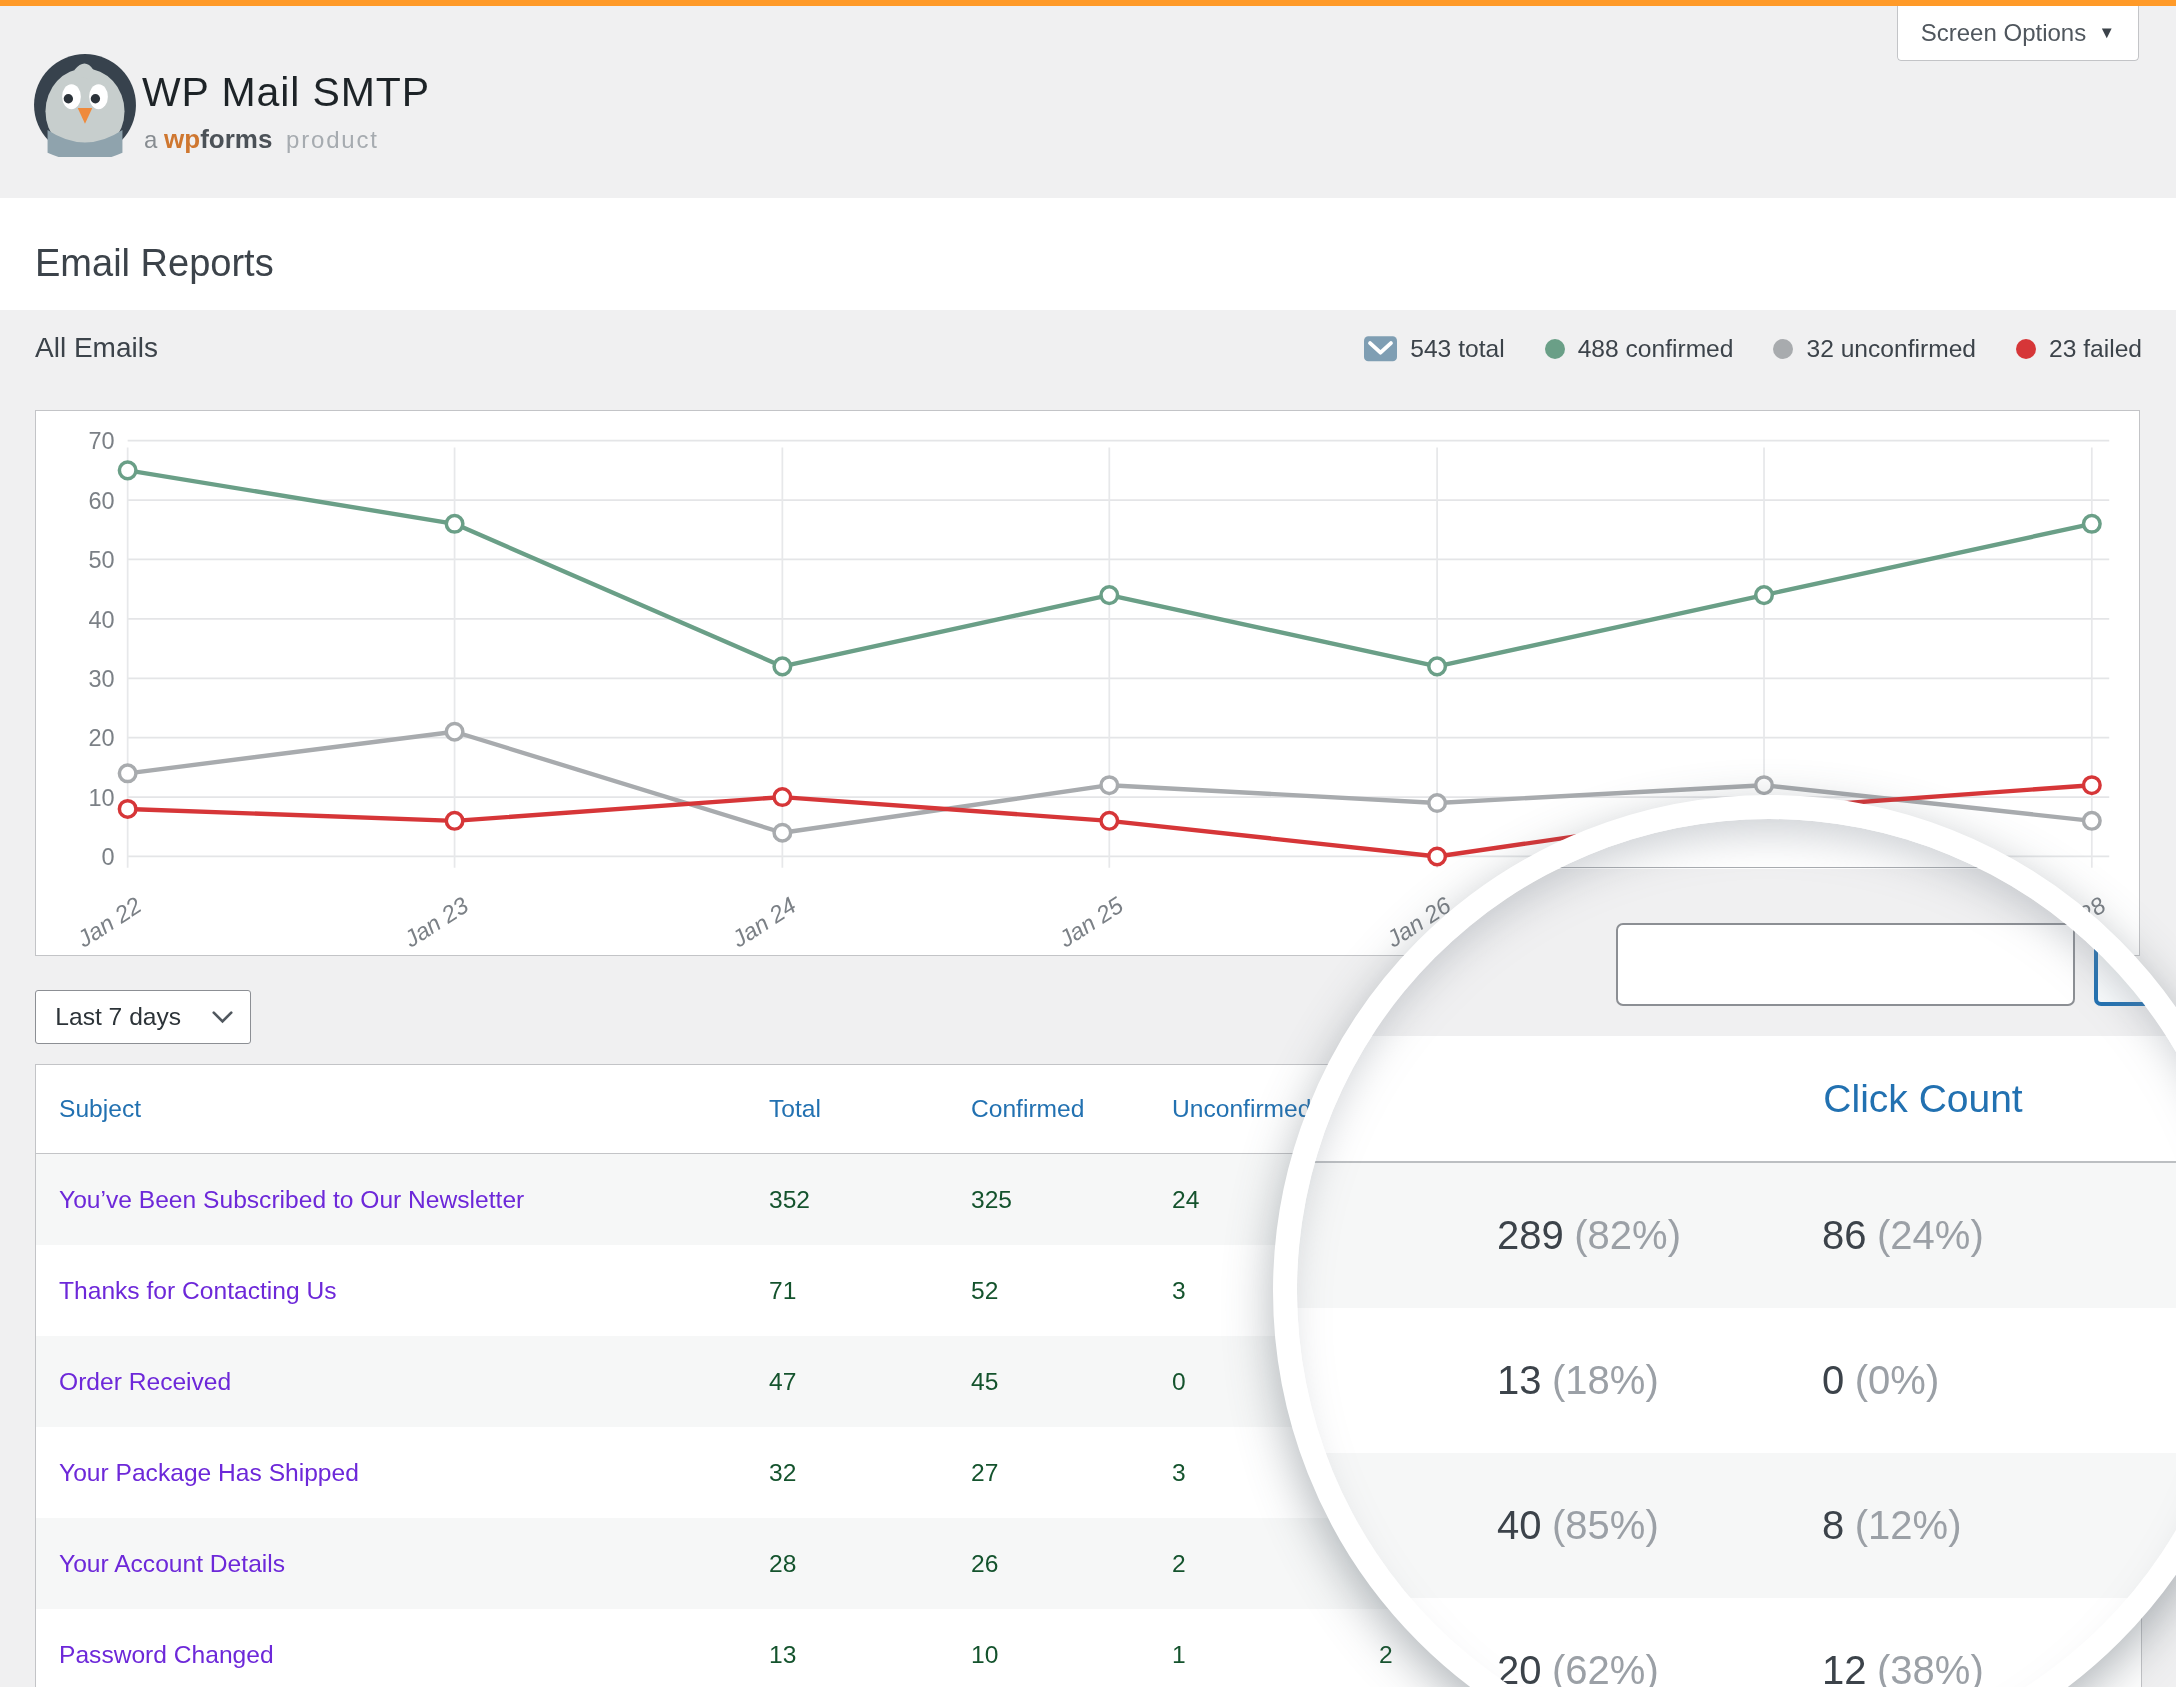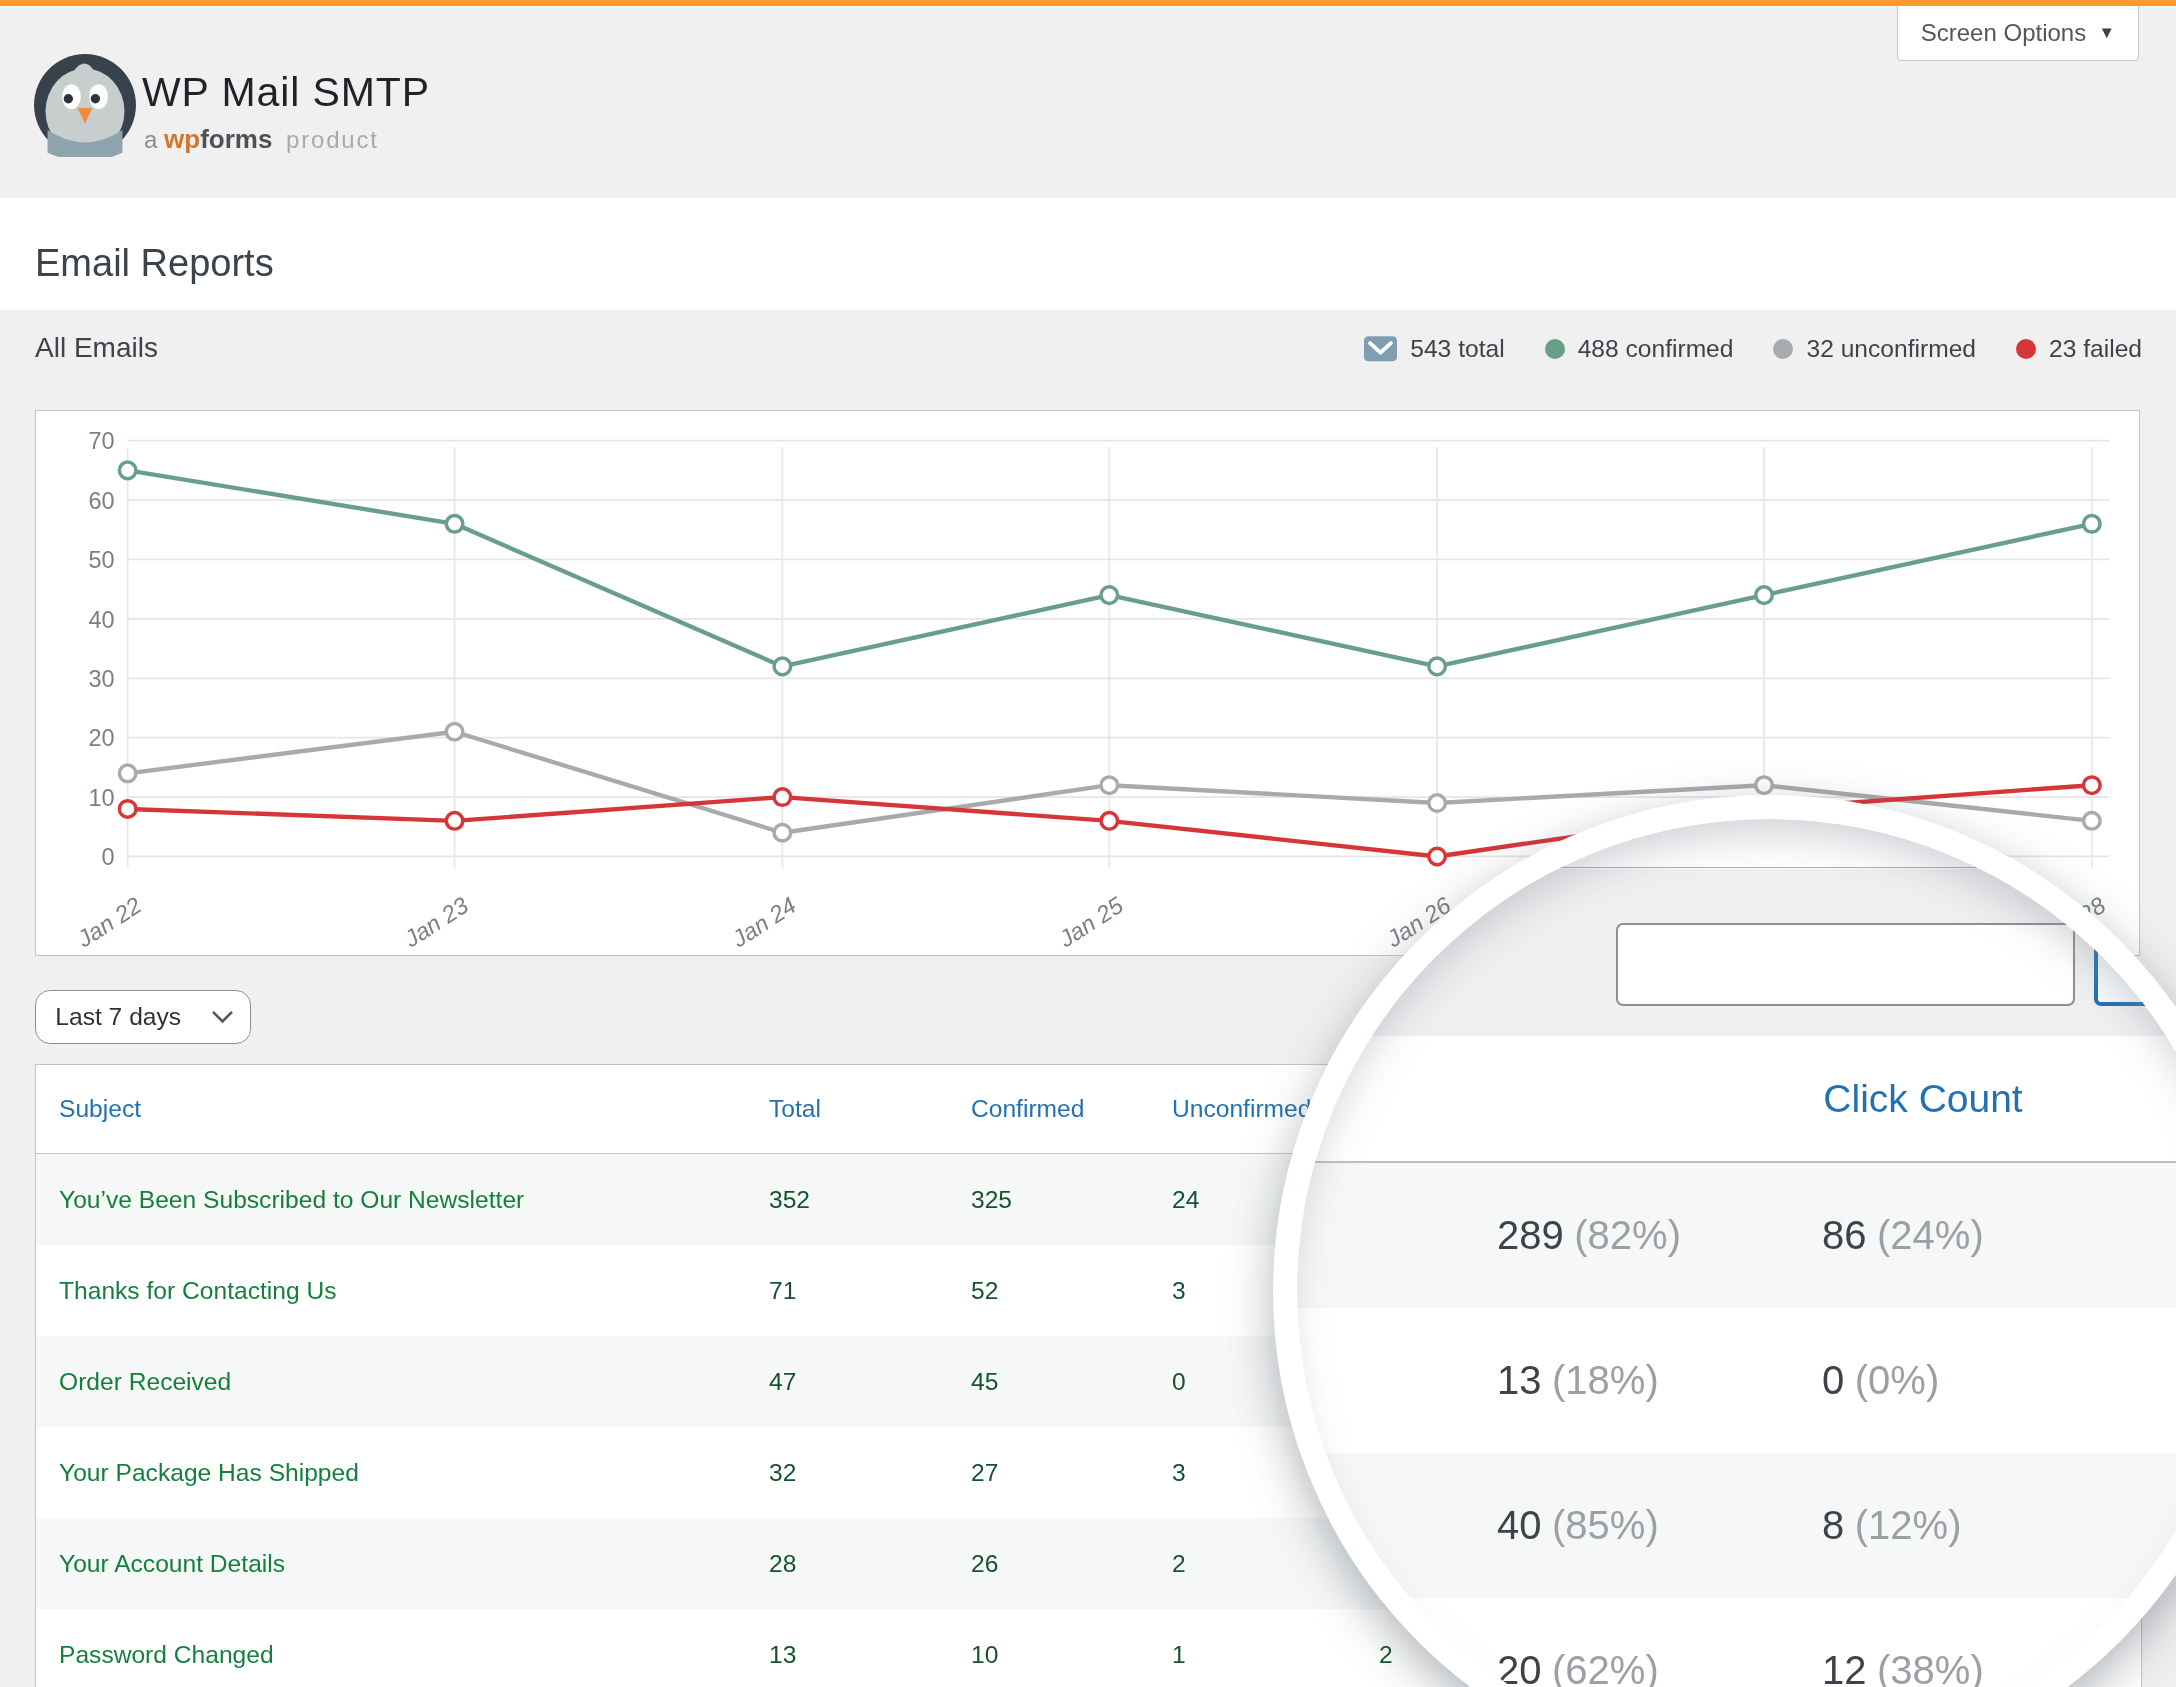--- a/index.html
+++ b/index.html
@@ -30,32 +30,32 @@
   .legend-item{display:flex;align-items:center;gap:13px;}
   .dot{width:20px;height:20px;border-radius:50%;display:inline-block;}
   .dot-green{background:#6a9f87;}.dot-gray{background:#a8abae;}.dot-red{background:#d63638;}
 
   
   .chart-panel{position:absolute;left:35px;top:410px;width:2105px;height:546px;background:#fff;
      border:0.9px solid #c3c4c7;box-sizing:border-box;}
 
   
   .select{position:absolute;left:35px;top:990px;width:216px;height:54px;background:#fff;border:0.9px solid #8c8f94;
-     border-radius:15px;box-sizing:border-box;display:flex;align-items:center;justify-content:space-between;
+     border-radius:3px;box-sizing:border-box;display:flex;align-items:center;justify-content:space-between;
      padding:0 16px 0 19.3px;font-size:24.6px;color:#2c3338;cursor:pointer;}
 
   
   .table-panel{position:absolute;left:35px;top:1064px;width:2107px;height:623px;background:#fff;
      border:0.9px solid #c3c4c7;border-bottom:none;box-sizing:border-box;}
   .t-header{position:relative;height:88px;border-bottom:0.9px solid #c3c4c7;}
   .t-header span{position:absolute;line-height:88px;font-size:24.6px;color:#2271b1;}
   .t-row{position:relative;height:91px;}
   .t-row.striped{background:#f6f7f7;}
   .cell{position:absolute;line-height:91px;font-size:24.6px;color:#14532d;white-space:nowrap;}
-  .cell.subject{color:#15803d;cursor:pointer;}
+  .cell.subject{color:#6d28d9;cursor:pointer;}
   .col-subject{left:23px;} .col-total{left:733px;} .col-confirmed{left:935px;}
   .col-unconfirmed{left:1136px;} .col-failed{left:1343px;}
 
   
   .magnifier{position:absolute;left:1273px;top:795px;width:992px;height:992px;box-sizing:border-box;
      border:24px solid #fff;border-radius:50%;overflow:hidden;background:#fff;
      box-shadow:0 16px 48px rgba(80,90,100,.45);z-index:10;}
   .mag-inner{position:absolute;inset:0;}
   .mag-chart-strip{position:absolute;left:0;top:0;width:100%;height:48px;background:#fff;border-bottom:1.8px solid #a9acb0;}
   .mag-toolbar{position:absolute;left:0;top:50px;width:100%;height:167px;background:#f0f0f1;}

